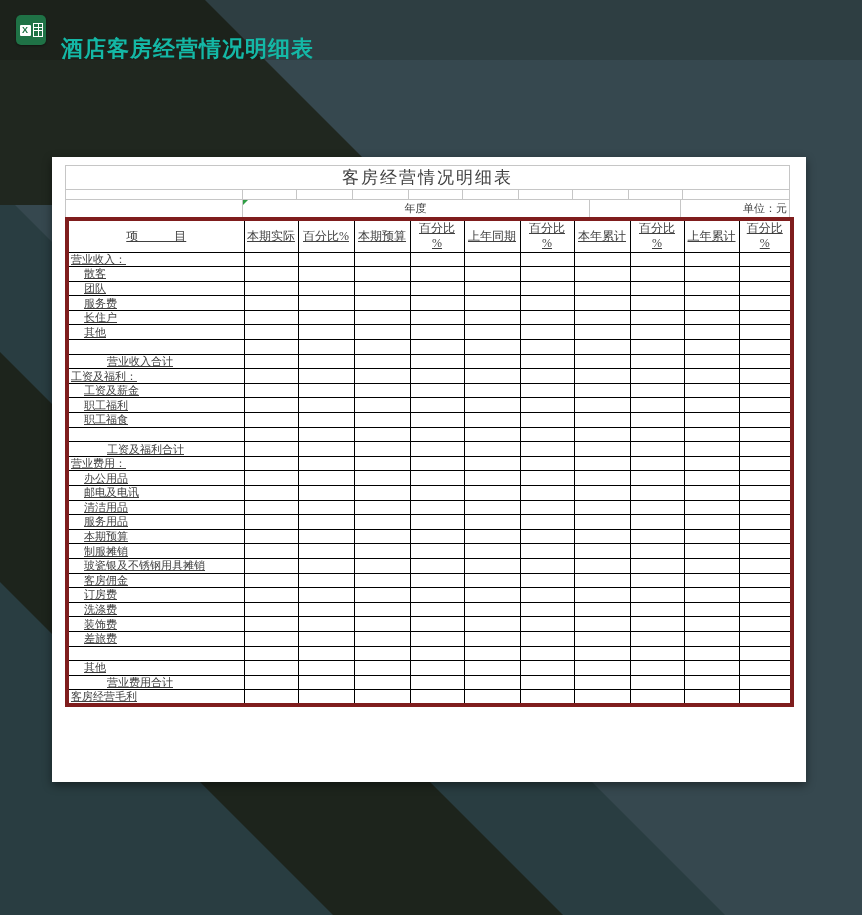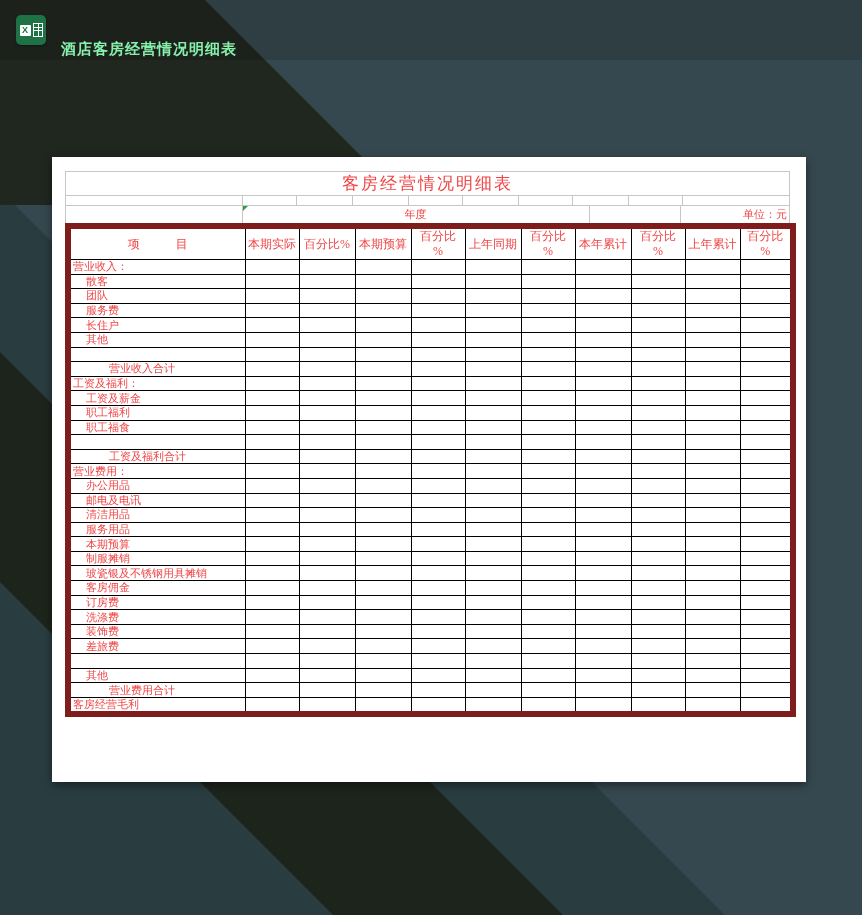--- a/index.html
+++ b/index.html
@@ -30,30 +30,30 @@
     color:#1f7246;font-size:9px;font-weight:bold;line-height:11px;text-align:center;
     font-family:"Liberation Sans", sans-serif;
   }
   .excel-icon .grid{
     width:10px;height:14px;border:1px solid #ffffff;box-sizing:border-box;
     background:
       repeating-linear-gradient(to bottom, transparent 0 2.5px, #ffffff 2.5px 3.5px),
       repeating-linear-gradient(to right, transparent 0 3.5px, #ffffff 3.5px 4.5px);
   }
   .app-title{
-    color:#86efac;font-size:15px;font-weight:bold;letter-spacing:1px;margin-top:38px;
+    color:#14b8a6;font-size:22px;font-weight:bold;letter-spacing:1px;margin-top:38px;
   }
   
   .sheet{
     position:absolute;left:52px;top:157px;width:754px;height:625px;
     background:#ffffff;box-shadow:0 3px 9px rgba(0,0,0,.45);
   }
   .sheet-inner{
-    position:absolute;left:13px;top:14px;width:725px;
-    font-family:"Liberation Serif","DejaVu Serif",serif;color:#ef4444;
+    position:absolute;left:13px;top:8px;width:725px;
+    font-family:"Liberation Serif","DejaVu Serif",serif;color:#404040;
   }
   .title-row{
     height:25px;border:1px solid #c6c6c6;box-sizing:border-box;
     display:flex;align-items:center;justify-content:center;
     font-size:17px;letter-spacing:2px;
   }
   .thin-row{
     height:10px;border-left:1px solid #c6c6c6;border-right:1px solid #c6c6c6;
     border-bottom:1px solid #c6c6c6;box-sizing:border-box;display:flex;
   }
@@ -68,21 +68,22 @@
   .yc1{width:348px;text-align:center;}
   .yc2{width:92px;}
   .yc3{width:108px;border-right:none !important;text-align:right;padding-right:2px;box-sizing:border-box;}
   .comment-marker{
     position:absolute;left:0;top:0;width:0;height:0;
     border-top:5px solid #2f9e44;border-right:5px solid transparent;
   }
   
   table.grid{
     border-collapse:collapse;table-layout:fixed;width:725px;
-    border:6px solid #7f1d1d;
+    border:4px solid #7f1d1d;
+    text-decoration:underline;
   }
   table.grid th, table.grid td{
     border:1px solid #000;padding:0;overflow:hidden;box-sizing:border-box;
   }
   table.grid th{
     height:33px;font-size:12px;font-weight:normal;text-align:center;
     white-space:pre-line;line-height:1.25;
   }
   table.grid td{height:14.6px;font-size:11px;line-height:13px;}
   td.label{white-space:nowrap;text-align:left;}

